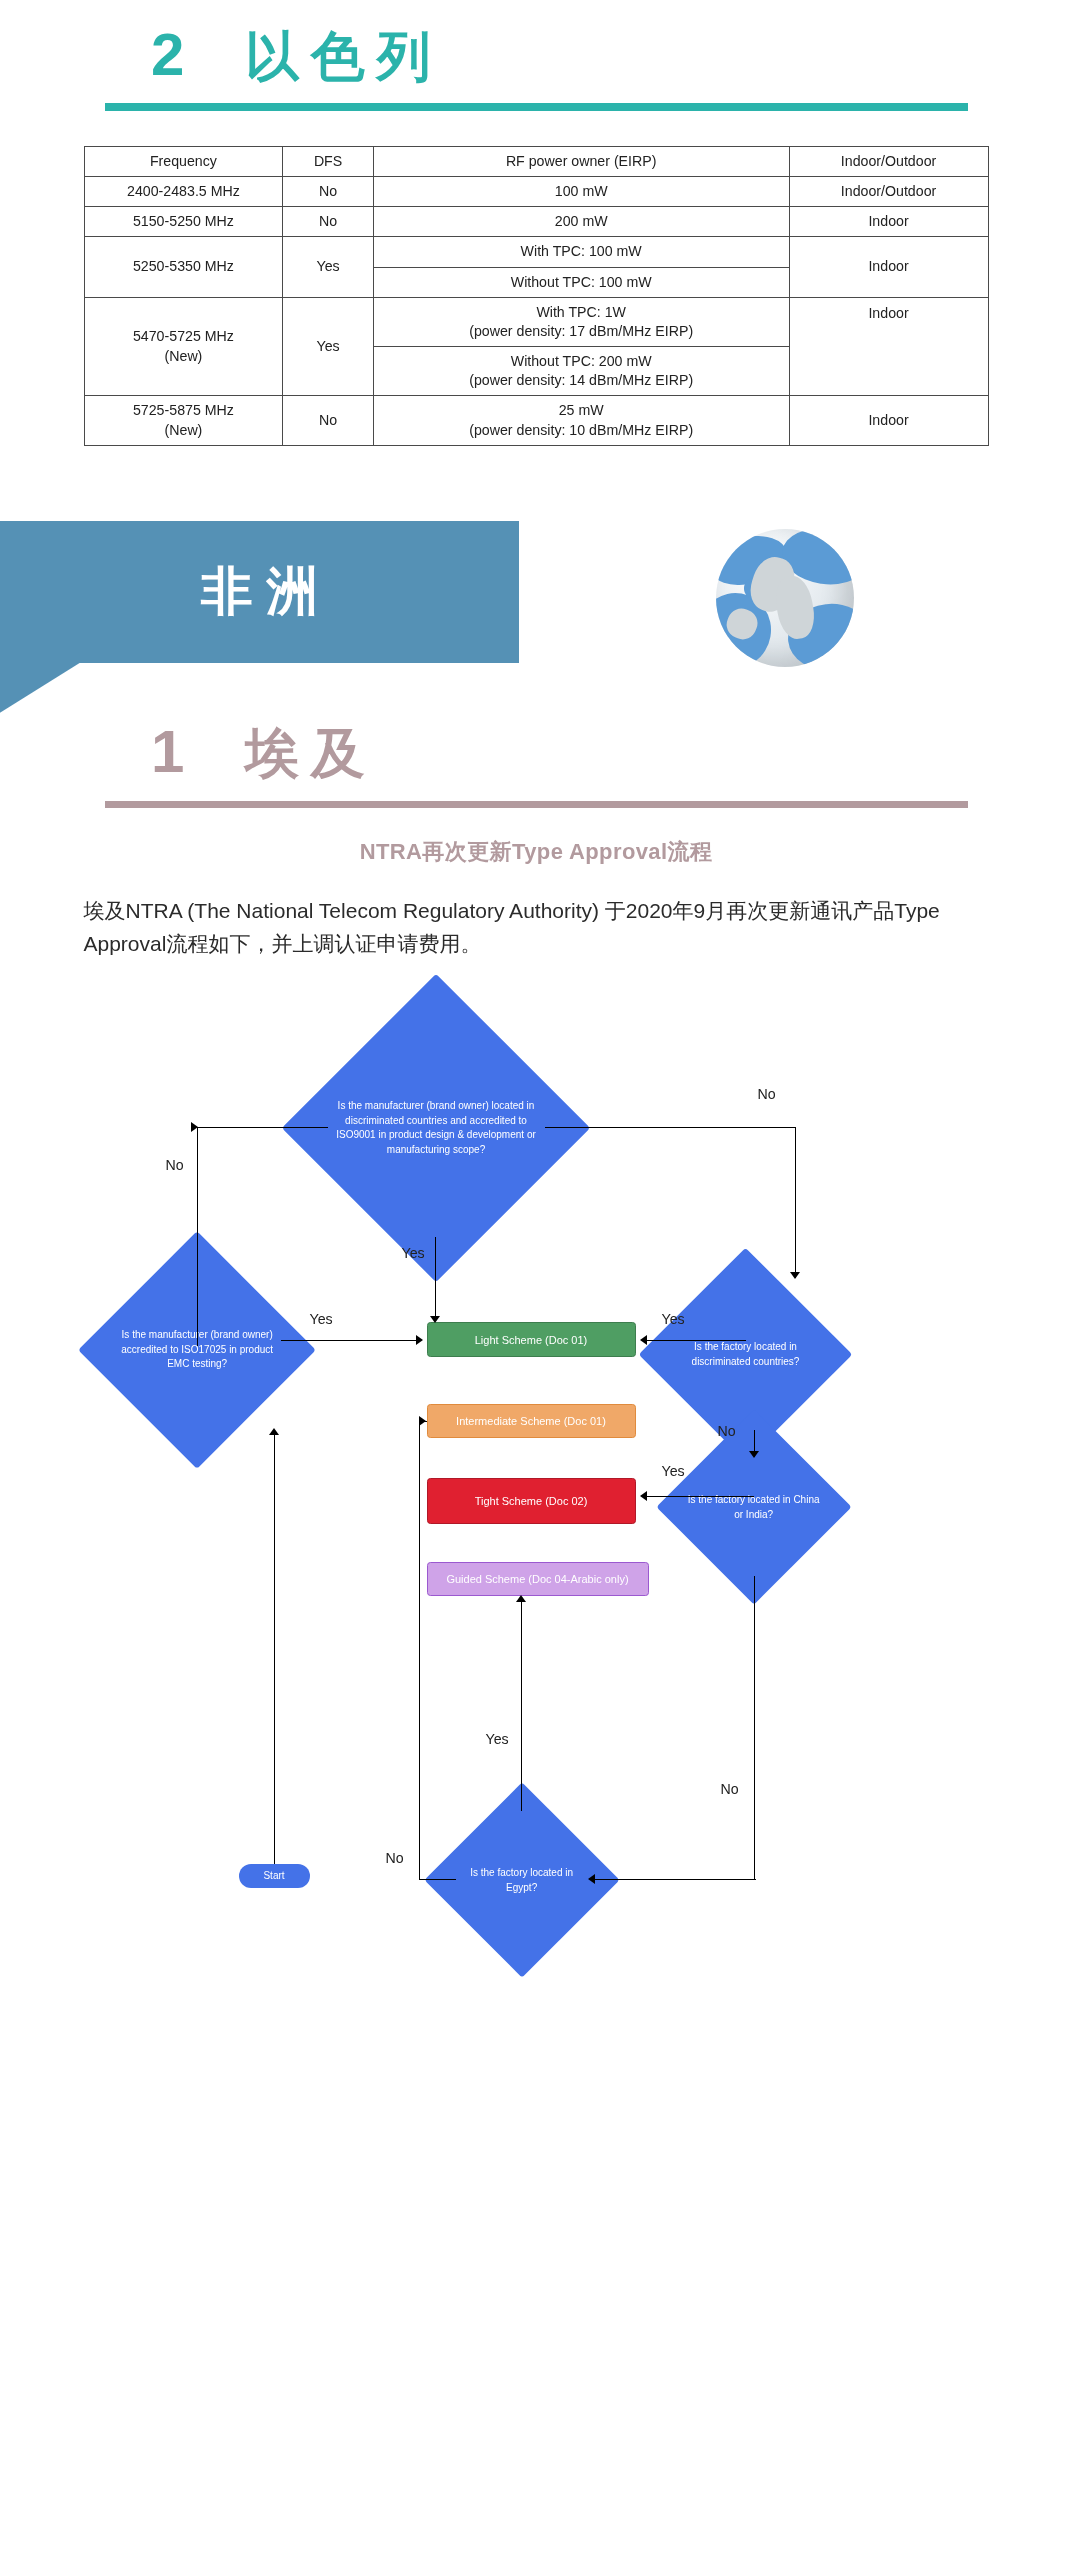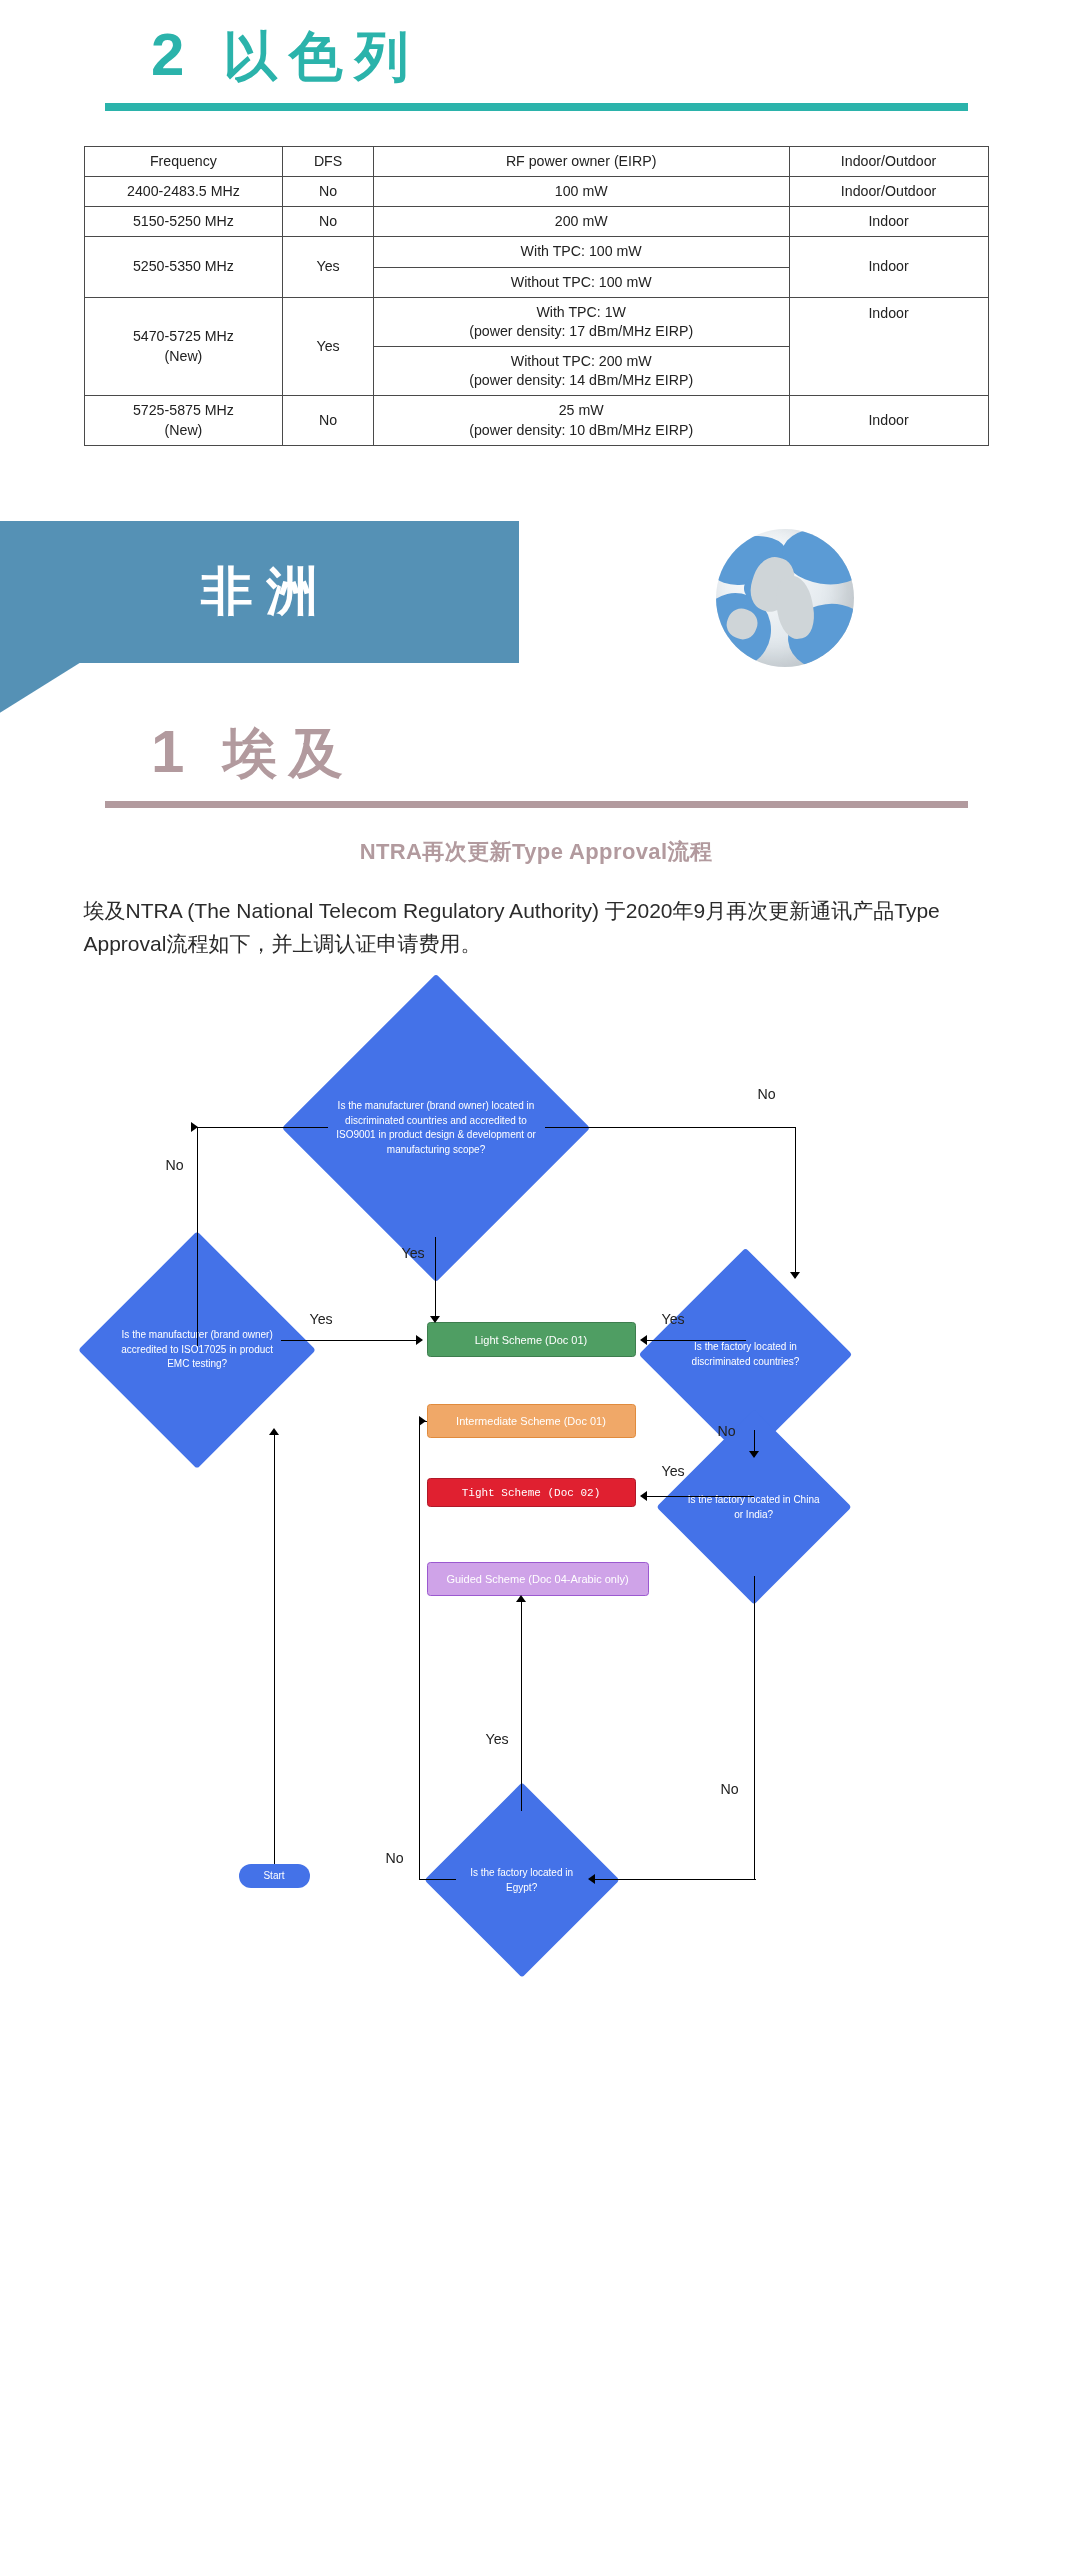--- a/index.html
+++ b/index.html
@@ -24,21 +24,21 @@
     font-size: 60px;
     font-weight: 700;
     line-height: 1;
     letter-spacing: 1.7px;
   }
   .sec-country {
     font-size: 54px;
     font-weight: 700;
     line-height: 1;
     letter-spacing: 11.7px;
-    margin-left: 37px;
+    margin-left: 59px;
   }
   .sec-rule {
     height: 7.5px;
     margin: 18.4px auto 0 auto;
     width: 863px;
   }
   .teal { color: #2bb3ab; }
   .rule-teal { background: #2bb3ab; }
   .mauve { color: #b29a9e; }
   .rule-mauve { background: #b29a9e; }
@@ -327,21 +327,21 @@
     <div class="node diamond" style="left:369px; top:817px; width:138px; height:138px;">
       <span>Is the factory located in Egypt?</span>
     </div>
 
     <div class="box box-green" style="left:343px; top:328px; width:209px; height:35px;">
       <span>Light Scheme (Doc 01)</span>
     </div>
     <div class="box box-orange" style="left:343px; top:410px; width:209px; height:34px;">
       <span>Intermediate Scheme (Doc 01)</span>
     </div>
-    <div class="box box-red" style="left:343px; top:484px; width:209px; height:29px;font-family:Liberation Mono, monospace;">
+    <div class="box box-red" style="left:343px; top:484px; width:209px; height:46px;">
       <span>Tight Scheme (Doc 02)</span>
     </div>
     <div class="box box-purple" style="left:343px; top:568px; width:222px; height:34px;">
       <span>Guided Scheme (Doc 04-Arabic only)</span>
     </div>
 
     <div class="start-pill" style="left:155px; top:870px; width:71px; height:23.5px;">
       <span>Start</span>
     </div>
 

